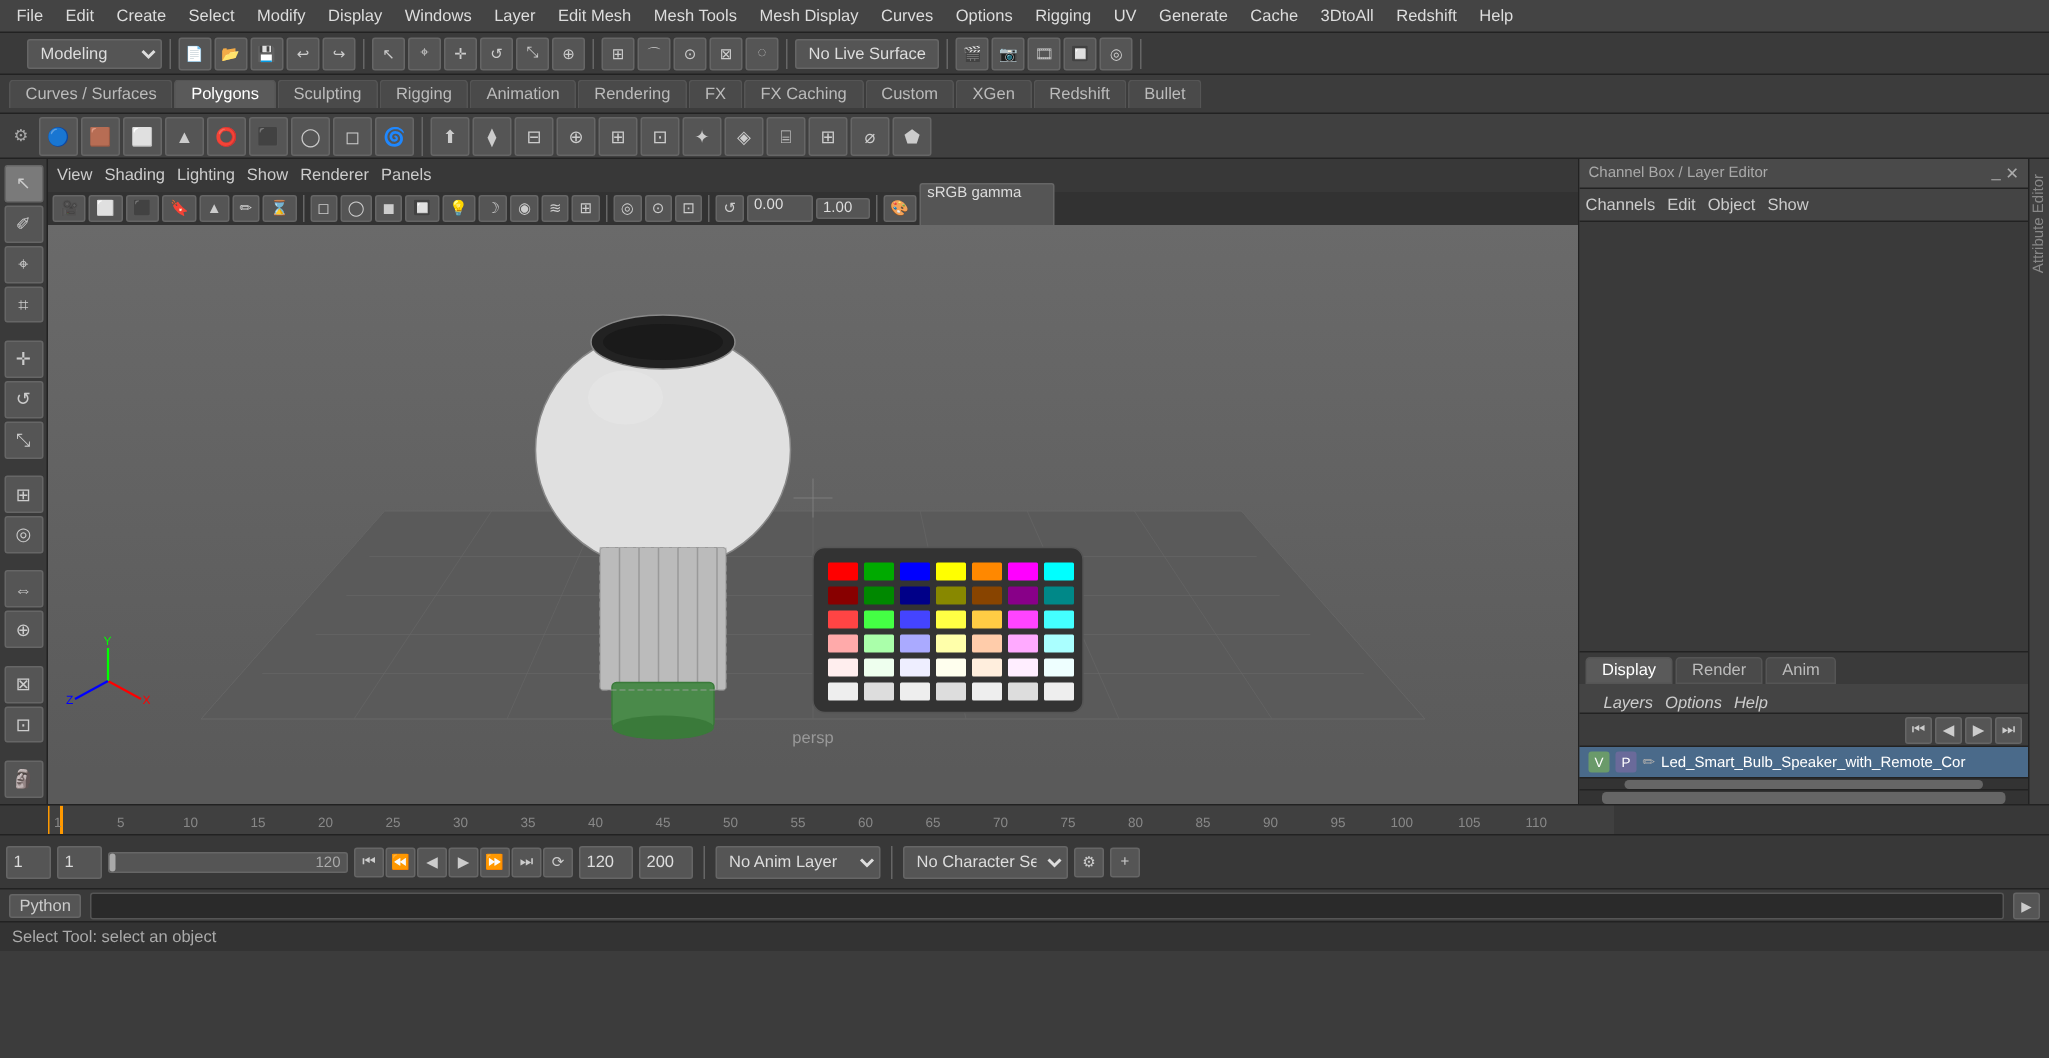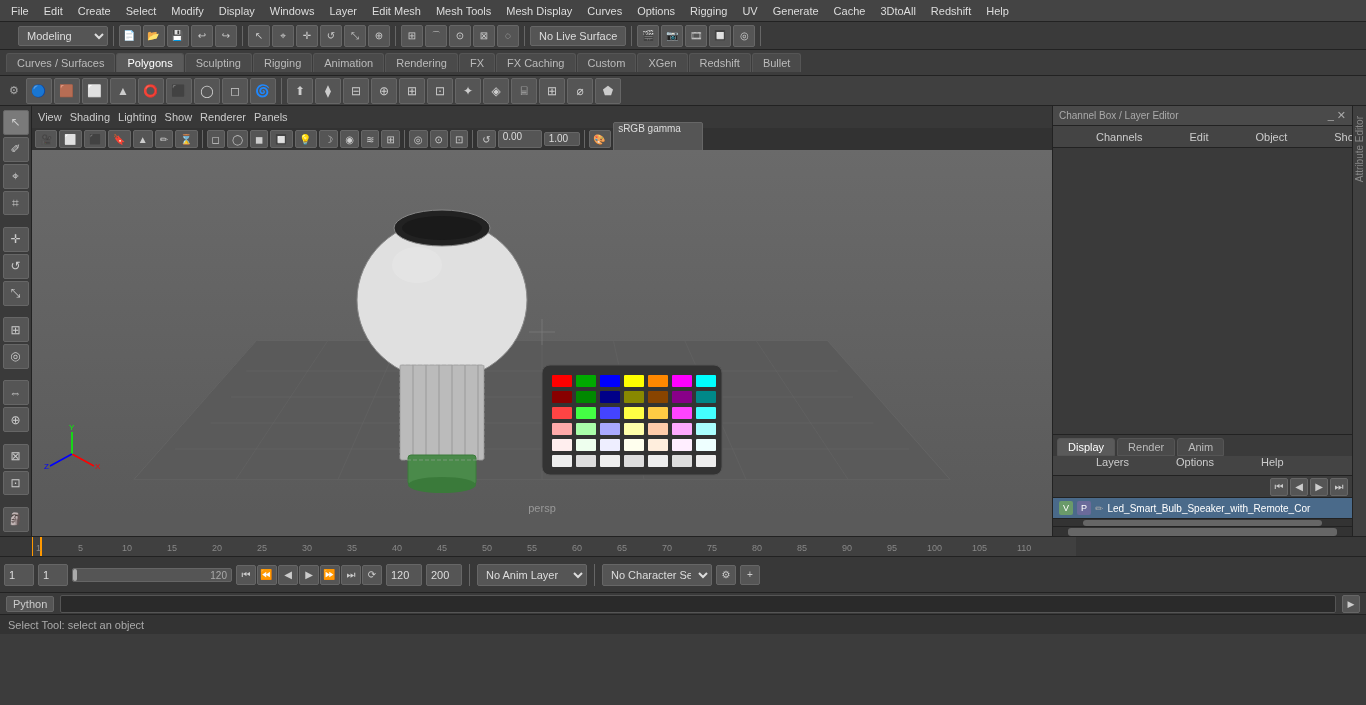--- a/index.html
+++ b/index.html
@@ -205,21 +205,21 @@
 
     
     #grid-svg {
       position: absolute;
       bottom: 0; left: 0; width: 100%; height: 100%;
     }
 
     
     #persp-label {
       position: absolute;
-      bottom: 0;
+      bottom: 16px;
       left: 50%;
       transform: translateX(-50%);
       font-size: 11px;
       color: #999;
     }
 
     
     #axis-widget {
       position: absolute;
       bottom: 30px;
@@ -238,21 +238,21 @@
     #right-channels-bar {
       display: flex;
       align-items: center;
       background: #444;
       height: 22px;
       padding: 0 4px;
       gap: 8px;
       border-bottom: 1px solid #222;
       font-size: 11px;
     }
-    .channel-menu { cursor: pointer; color: #ccc; margin-left: 39px; }
+    .channel-menu { cursor: pointer; color: #ccc; }
     #channel-content {
       flex: 1;
       background: #3a3a3a;
     }
 
     
     #layer-section {
       border-top: 1px solid #222;
       background: #3a3a3a;
     }
@@ -267,27 +267,28 @@
       font-size: 11px;
       cursor: pointer;
       background: #4a4a4a;
       border: 1px solid #555;
       border-radius: 3px 3px 0 0;
       color: #bbb;
     }
     .layer-tab.active { background: #5a5a5a; color: #fff; }
     #layer-sub-menu {
       display: flex;
-      align-items: flex-start;
+      align-items: flex-end;
       background: #444;
       height: 20px;
-      padding: 0 4px;
+      padding: 0 16px;
       gap: 8px;
       border-bottom: 1px solid #222;
       font-size: 11px;
+      font-style: italic;
     }
     #layer-toolbar {
       display: flex;
       align-items: center;
       justify-content: flex-end;
       background: #3c3c3c;
       height: 22px;
       padding: 0 4px;
       gap: 2px;
       border-bottom: 1px solid #222;

